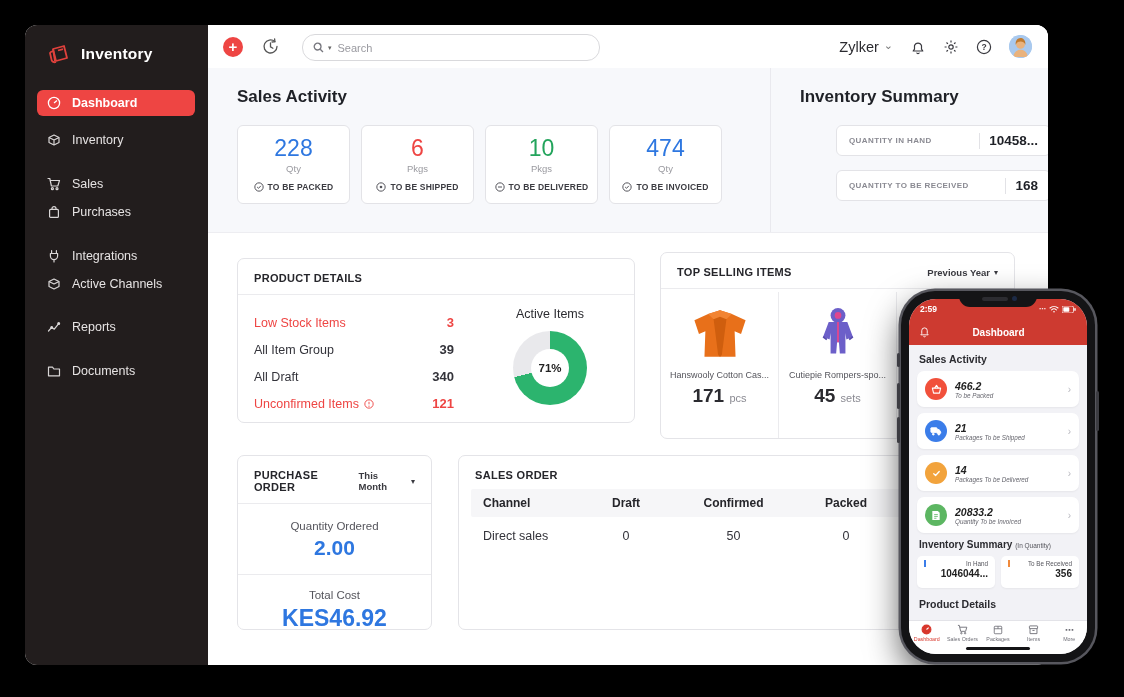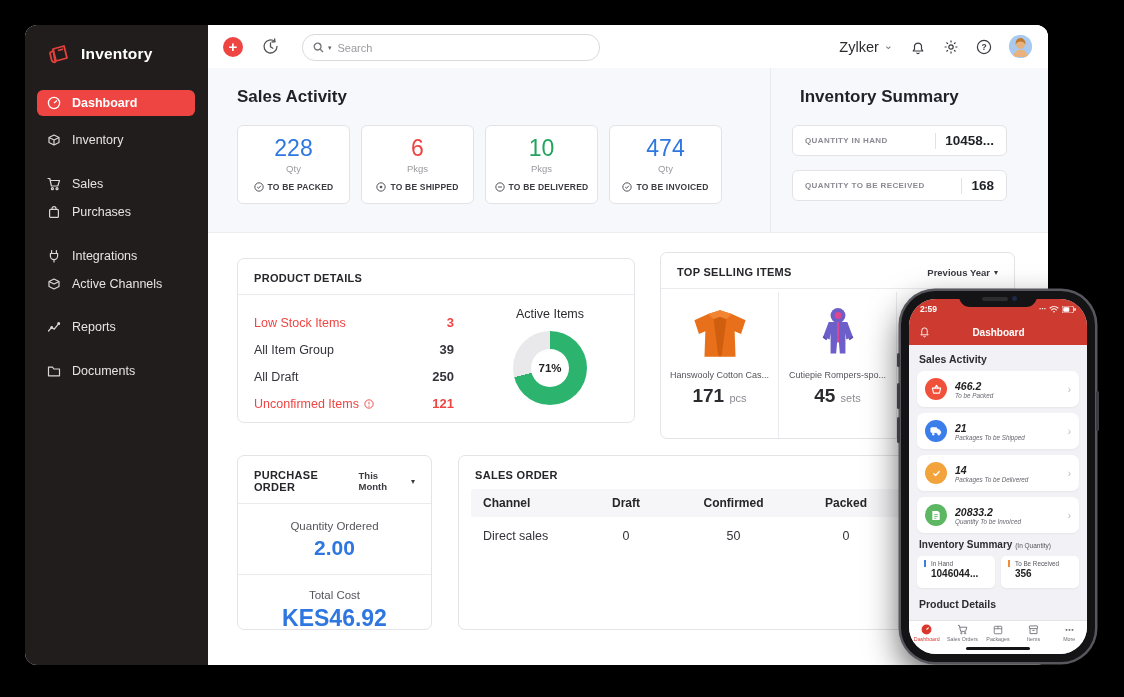--- a/index.html
+++ b/index.html
@@ -31,21 +31,21 @@
   .upper{position:absolute;left:0;top:43px;right:0;height:164px;background:#f7f8fb;border-bottom:1px solid #ededf1;}
   .sec-title{font-size:17px;font-weight:600;color:#1f2127;}
   .sa-title{position:absolute;left:29px;top:19px;}
   .sa-card{position:absolute;top:57px;width:111px;height:77px;background:#fff;border:1px solid #e3e3e7;border-radius:6px;text-align:center;cursor:pointer;}
   .sa-value{font-size:23px;font-weight:500;margin-top:9px;}
   .sa-unit{font-size:9.5px;color:#9a9aa0;margin-top:1px;}
   .sa-label{margin-top:8px;font-size:8.5px;font-weight:700;color:#3c3c42;letter-spacing:.2px;display:flex;align-items:center;justify-content:center;gap:4px;}
   .c-blue{color:#2e77e0;} .c-red{color:#ee4543;} .c-green{color:#23a45c;}
   .v-divider{position:absolute;left:562px;top:0;bottom:0;width:1px;background:#e9e9ee;}
   .inv-title{position:absolute;left:592px;top:19px;}
-  .inv-box{position:absolute;left:584px;width:215px;height:31px;background:#fff;border:1px solid #e3e3e7;border-radius:6px;display:flex;align-items:center;padding:0 12px;box-sizing:border-box;cursor:pointer;}
+  .inv-box{position:absolute;left:628px;width:215px;height:31px;background:#fff;border:1px solid #e3e3e7;border-radius:6px;display:flex;align-items:center;padding:0 12px;box-sizing:border-box;cursor:pointer;}
   .inv-label{flex:1;font-size:8px;font-weight:700;color:#8a8a92;letter-spacing:.4px;}
   .inv-sep{width:1px;height:16px;background:#e2e2e6;margin-right:9px;}
   .inv-value{font-size:13.5px;font-weight:700;color:#1f2127;}
   
   .card{position:absolute;background:#fff;border:1px solid #e4e4e8;border-radius:7px;box-sizing:border-box;}
   .card-head{display:flex;align-items:center;justify-content:space-between;padding:13px 16px 10px;border-bottom:1px solid #ebebee;}
   .card-title{font-size:11px;font-weight:700;color:#26262b;letter-spacing:.3px;}
   .filter{font-size:9.5px;font-weight:700;color:#3a3a40;cursor:pointer;display:flex;align-items:center;gap:4px;}
   .filter .caret{font-size:8px;}
   
@@ -96,21 +96,21 @@
   .p-sec-title{font-size:10.5px;font-weight:700;color:#2b2b30;margin:8px 2px 6px;}
   .p-card{background:#fff;border-radius:7px;height:36px;margin-bottom:6px;display:flex;align-items:center;padding:0 8px;box-shadow:0 1px 2px rgba(0,0,0,.05);cursor:pointer;}
   .p-ic{width:22px;height:22px;border-radius:50%;display:flex;align-items:center;justify-content:center;margin-right:8px;flex:0 0 auto;}
   .p-card .txt{flex:1;font-style:italic;}
   .p-val{font-size:10.5px;font-weight:700;color:#222;line-height:12px;}
   .p-lbl{font-size:6.3px;color:#66666e;}
   .p-chev{color:#b9b9c0;font-size:10px;}
   .p-sum-title{font-size:10px;font-weight:700;color:#2b2b30;margin:4px 2px 6px;}
   .p-sum-suffix{font-size:6.5px;font-weight:400;color:#55555c;}
   .p-boxes{display:flex;gap:6px;}
-  .p-box{flex:1;background:#fff;border-radius:5px;height:32px;padding:4px 7px;box-sizing:border-box;box-shadow:0 1px 2px rgba(0,0,0,.05);}
+  .p-box{flex:1;background:#fff;border-radius:5px;height:32px;padding:4px 7px;box-sizing:border-box;box-shadow:0 1px 2px rgba(0,0,0,.05);text-align:right;}
   .p-box .bar-label{font-size:6.3px;color:#55555c;padding-left:5px;border-left:2px solid #3b7de9;}
   .p-box.orange .bar-label{border-left-color:#f08a3c;}
   .p-box .bval{font-size:10px;font-weight:700;color:#222;padding-left:7px;margin-top:1px;}
   .p-tabbar{height:30px;background:#fff;border-top:1px solid #e3e3e8;display:flex;align-items:flex-start;padding-top:3px;}
   .p-tab{flex:1;text-align:center;color:#6e6e76;cursor:pointer;}
   .p-tab .t-ic{height:11px;display:flex;justify-content:center;align-items:center;}
   .p-tab .t-lbl{font-size:5.3px;margin-top:1px;}
   .p-tab.active{color:#d8372c;}
   .home-bar{position:absolute;left:50%;bottom:4px;width:64px;height:3px;margin-left:-32px;border-radius:2px;background:#141416;z-index:6;}
   svg{display:block;}
@@ -346,21 +346,21 @@
           <div class="pd-row">
             <span class="lbl">
                 <span>All Item Group</span>
               </span>
             <span class="val">39</span>
           </div>
           <div class="pd-row">
             <span class="lbl">
                 <span>All Draft</span>
               </span>
-            <span class="val">250</span>
+            <span class="val">340</span>
           </div>
           <div class="pd-row pd-red">
             <span class="lbl">
               <span>Unconfirmed Items</span>
               <span>
                   <svg width="10" height="10" viewBox="0 0 12 12" fill="none" stroke="#ee4543" stroke-width="1.1">
                     <circle cx="6" cy="6" r="5"></circle>
                     <path d="M6 3.4v3"></path>
                     <circle cx="6" cy="8.6" r=".7" fill="#ee4543" stroke="none"></circle>
                   </svg>

